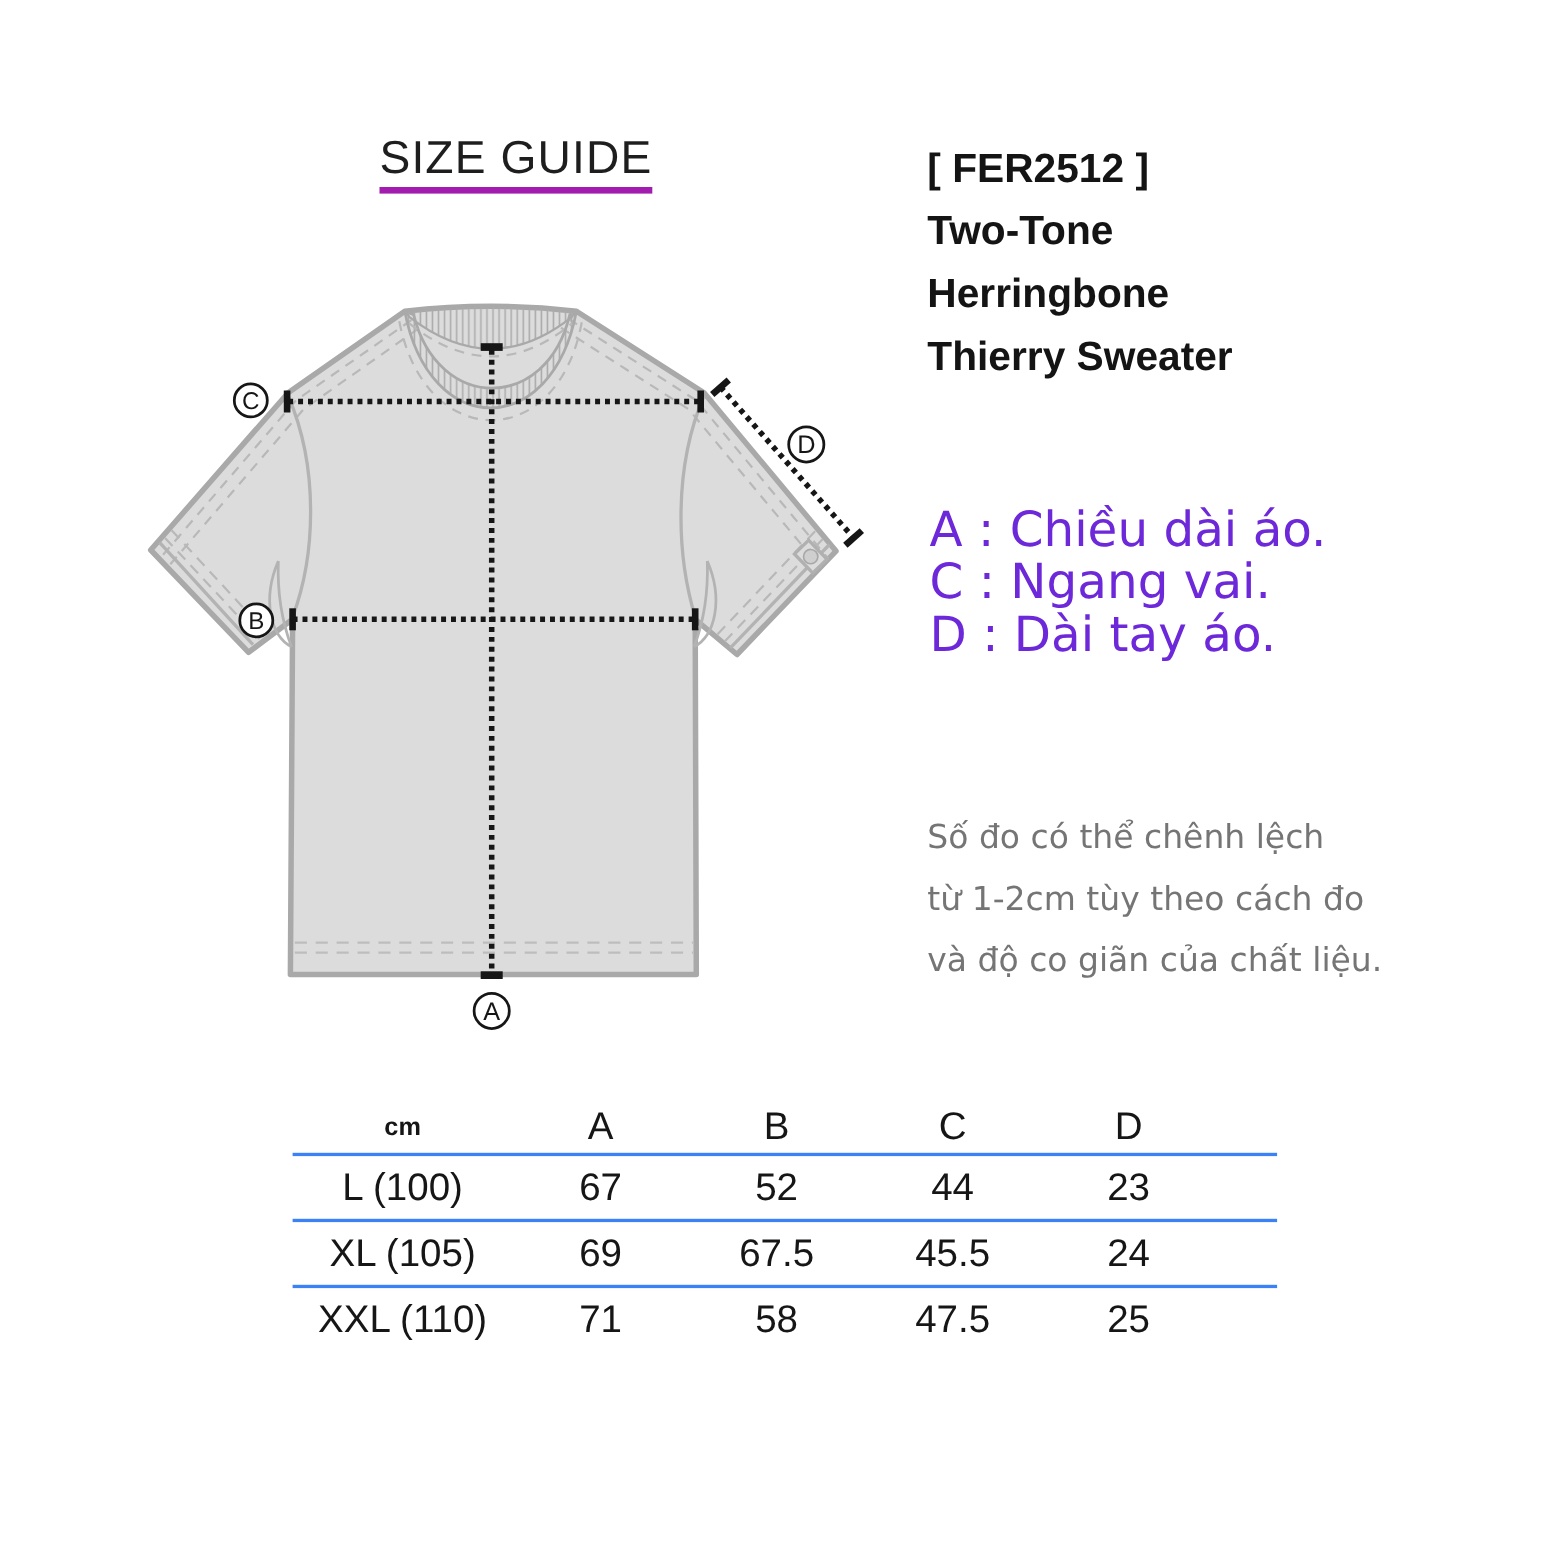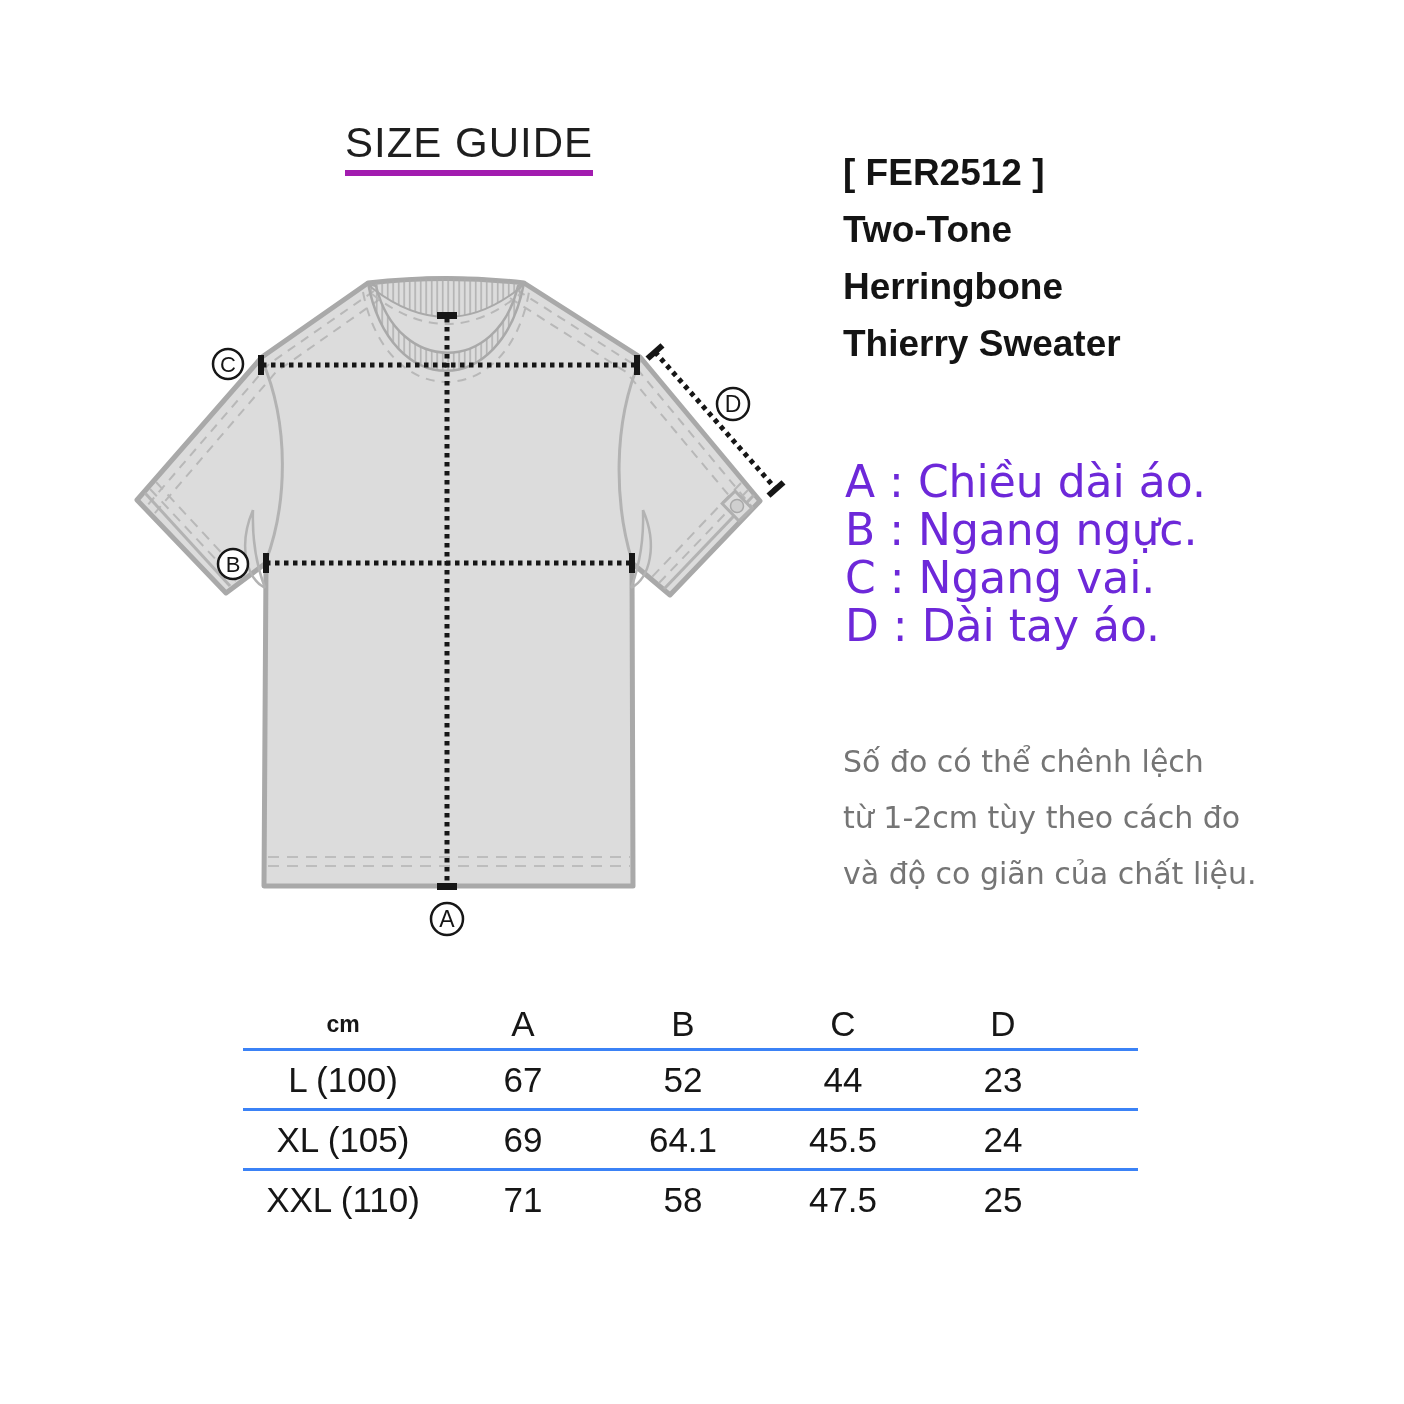--- a/index.html
+++ b/index.html
@@ -11,38 +11,37 @@
   .page-title{
     position:absolute;left:345px;top:120px;
     font-size:42px;font-weight:400;letter-spacing:1px;color:#1e1e1e;
     border-bottom:6px solid #a21caf;padding-bottom:4px;line-height:1.1;
   }
   
   .product{
     position:absolute;left:843px;top:124px;
     font-size:37px;font-weight:700;line-height:57px;color:#141414;
     font-family:"Liberation Sans",sans-serif;
-    margin-top:20px;
   }
   
   .legend{
     position:absolute;left:845px;top:458px;
     font-size:44px;line-height:48px;color:#6d28d9;
     font-family:"DejaVu Sans","Liberation Sans",sans-serif;
   }
   
   .note{
     position:absolute;left:843px;top:734px;
     font-size:30px;line-height:56px;color:#757575;
     font-family:"DejaVu Sans","Liberation Sans",sans-serif;
   }
   
   .diagram{position:absolute;left:100px;top:240px;width:700px;height:700px;}
   
-  .size-table{position:absolute;left:243px;top:1000px;width:895px;}
+  .size-table{position:absolute;left:266px;top:1000px;width:895px;}
   .t-row{
     display:grid;grid-template-columns:200px 160px 160px 160px 160px;
     align-items:center;height:57px;
   }
   .t-row.t-head{height:48px;}
   .t-row.t-body{border-top:3px solid #3b82f6;}
   .cell{text-align:center;font-size:35px;font-weight:400;color:#161616;white-space:nowrap;}
   .cell.unit{font-size:23px;font-weight:700;}
 </style>
 </head>
@@ -135,21 +134,20 @@
 
   <div class="product">
     <div>[ FER2512 ]</div>
     <div>Two-Tone</div>
     <div>Herringbone</div>
     <div>Thierry Sweater</div>
   </div>
 
   <div class="legend">
     <div>A : Chiều dài áo.</div>
-    <div>B : Ngang ngực.</div>
     <div>C : Ngang vai.</div>
     <div>D : Dài tay áo.</div>
   </div>
 
   <div class="note">
     <div>Số đo có thể chênh lệch</div>
     <div>từ 1-2cm tùy theo cách đo</div>
     <div>và độ co giãn của chất liệu.</div>
   </div>
 
@@ -164,21 +162,21 @@
     <div class="t-row t-body">
       <div class="cell">L (100)</div>
       <div class="cell">67</div>
       <div class="cell">52</div>
       <div class="cell">44</div>
       <div class="cell">23</div>
     </div>
     <div class="t-row t-body">
       <div class="cell">XL (105)</div>
       <div class="cell">69</div>
-      <div class="cell">64.1</div>
+      <div class="cell">67.5</div>
       <div class="cell">45.5</div>
       <div class="cell">24</div>
     </div>
     <div class="t-row t-body">
       <div class="cell">XXL (110)</div>
       <div class="cell">71</div>
       <div class="cell">58</div>
       <div class="cell">47.5</div>
       <div class="cell">25</div>
     </div>

